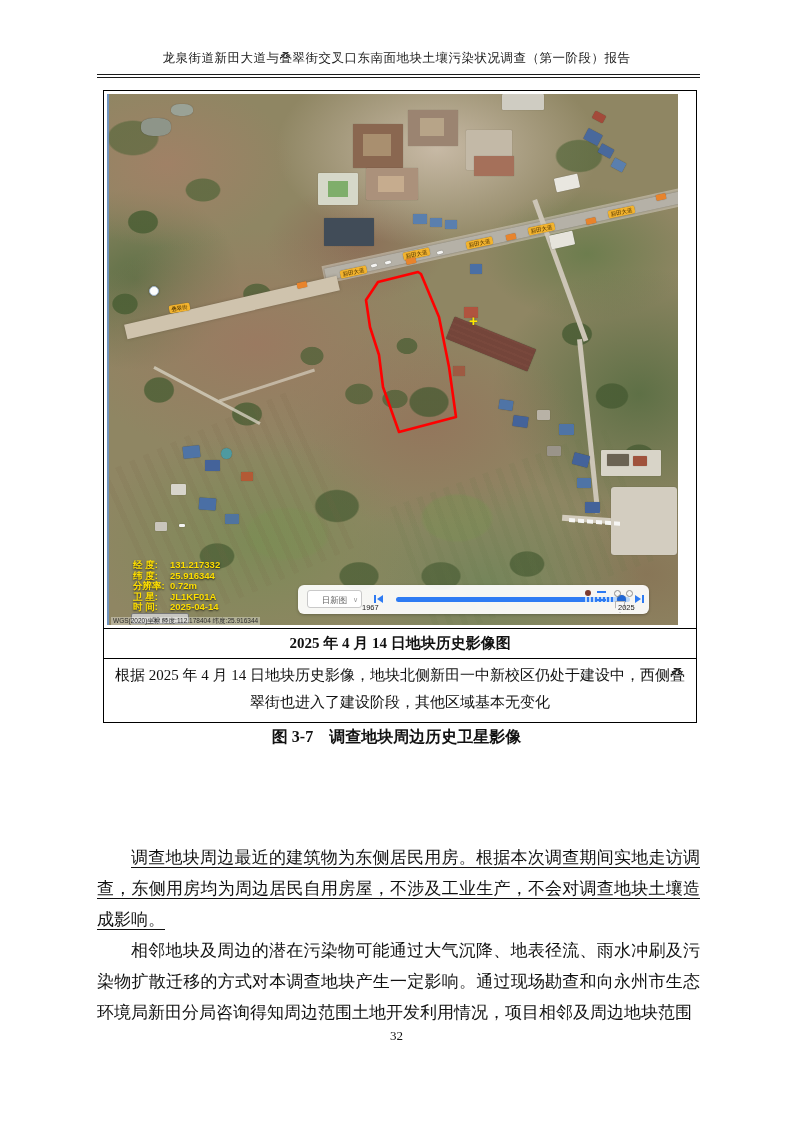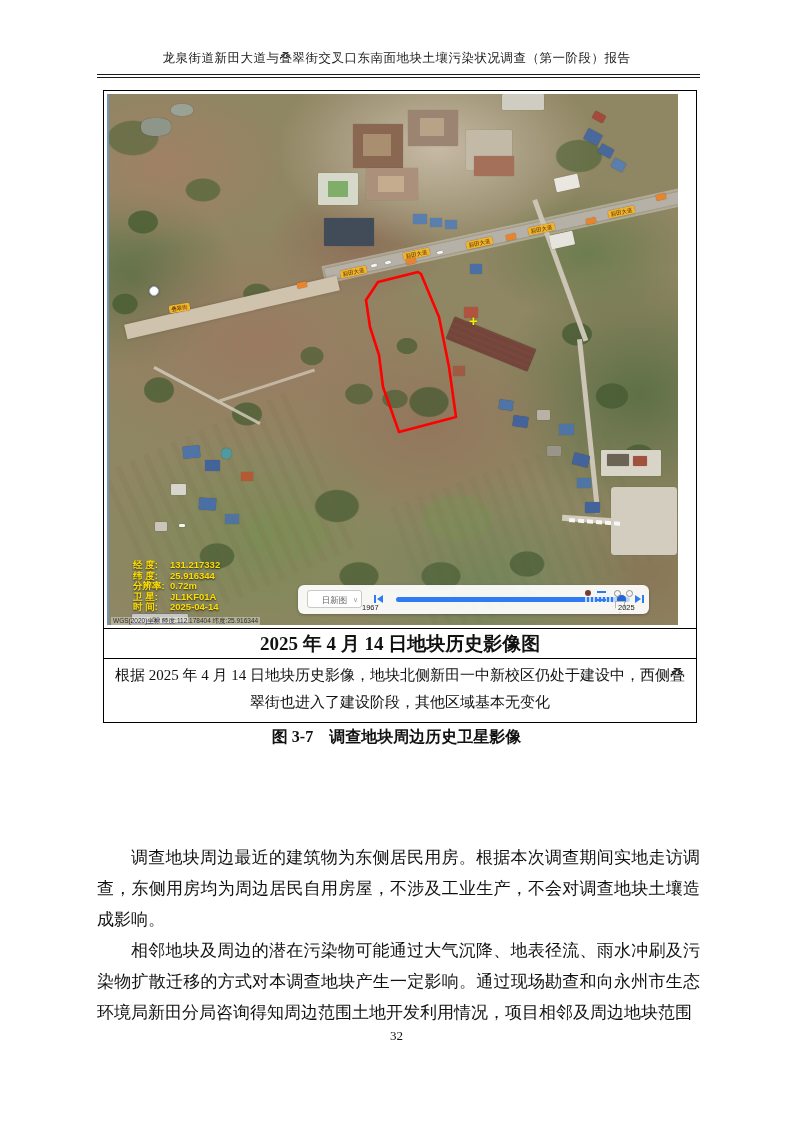--- a/index.html
+++ b/index.html
@@ -9,21 +9,21 @@
   
   .hdr-title{position:absolute;top:50px;left:0;right:0;text-align:center;
              font-size:12.5px;letter-spacing:.5px;color:#222;}
   .hdr-rule{position:absolute;top:74px;left:97px;width:603px;height:2px;
             border-top:1.6px solid #1a1a1a;border-bottom:.8px solid #1a1a1a;}
 
   
   .fig-table{position:absolute;top:90px;left:103px;width:592px;border:1.6px solid #000;background:#fff;}
   .map-cell{height:537px;padding:3px 0 0 3px;box-sizing:border-box;}
   .cap-row{border-top:1.2px solid #000;height:29px;line-height:29px;text-align:center;
-           font-weight:bold;font-size:19px;}
+           font-weight:bold;font-size:15px;}
   .note-row{border-top:1.2px solid #000;padding:3px 10px 6px;font-size:15px;line-height:27px;
             text-align:center;}
 
   
   .sat{position:relative;width:571px;height:531px;overflow:hidden;
        background-color:#8f8663;font-family:"Liberation Sans","DejaVu Sans",sans-serif;}
   .terrain{position:absolute;inset:0;background-image:
     radial-gradient(180px 120px at 60px 70px,#a08166 0%,rgba(160,129,102,0) 70%),
     radial-gradient(230px 140px at 330px 55px,#c7b9a5 0%,rgba(199,185,165,0) 70%),
     radial-gradient(260px 160px at 150px 250px,#9a7a61 0%,rgba(154,122,97,0) 72%),
@@ -118,21 +118,21 @@
   .ic-bars{position:absolute;left:299px;top:6px;width:9px;height:6px;
            border-top:2px solid #2e7bf3;border-bottom:2px solid #2e7bf3;}
   .ic-zoom{position:absolute;top:5px;width:7px;height:7px;border:1.2px solid #8f8f8f;
            border-radius:50%;box-sizing:border-box;}
 
   
   .fig-caption{position:absolute;top:727px;left:0;right:0;text-align:center;
                font-weight:bold;font-size:16px;}
   .para{position:absolute;left:97px;width:603px;font-size:17px;line-height:31px;
         text-align:justify;text-indent:34px;margin:0;}
-  .para.u{text-underline-offset:4px;text-decoration-thickness:1px;}
+  .para.u{text-decoration:underline;text-underline-offset:4px;text-decoration-thickness:1px;}
   .page-num{position:absolute;top:1028px;left:0;right:0;text-align:center;font-size:13px;}
 </style>
 </head>
 <body>
 
 <div class="page">
 
   <div class="hdr-title">龙泉街道新田大道与叠翠街交叉口东南面地块土壤污染状况调查（第一阶段）报告</div>
   <div class="hdr-rule"></div>
 

